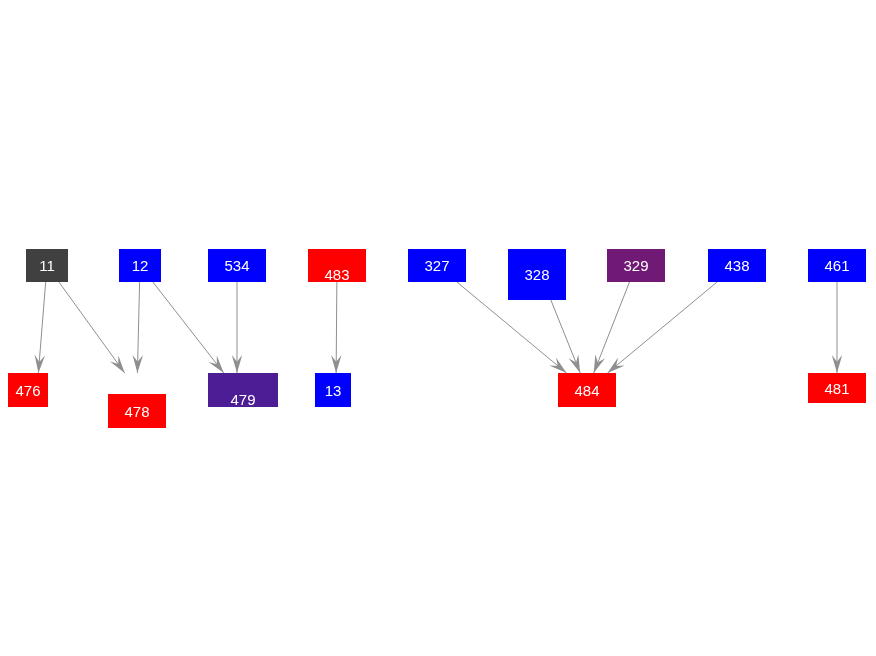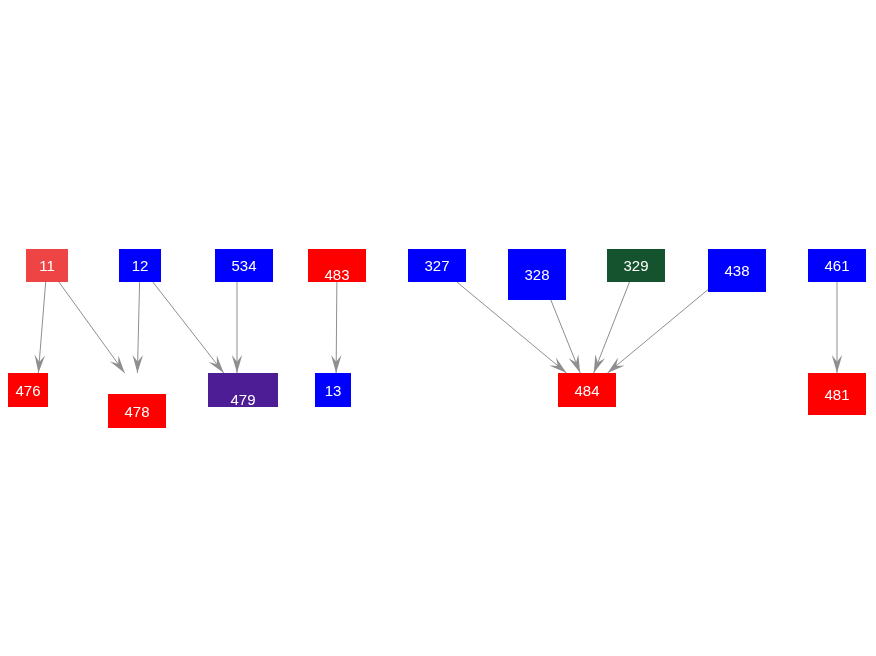--- a/index.html
+++ b/index.html
@@ -55,59 +55,59 @@
       <line x1="543.6265060240964" y1="282" x2="580.1726907630522" y2="373" stroke="#8f8f8f" stroke-width="1"></line>
       <polygon points="580.2,373.0 568.6,358.2 576.0,362.6 578.3,354.4" fill="#8f8f8f"></polygon>
       <line x1="629.5060240963855" y1="282" x2="593.6907630522088" y2="373" stroke="#8f8f8f" stroke-width="1"></line>
       <polygon points="593.7,373.0 595.4,354.3 597.8,362.6 605.1,358.2" fill="#8f8f8f"></polygon>
       <line x1="717.1204819277109" y1="282" x2="607.4819277108434" y2="373" stroke="#8f8f8f" stroke-width="1"></line>
       <polygon points="607.5,373.0 618.0,357.5 616.1,365.9 624.7,365.5" fill="#8f8f8f"></polygon>
       <line x1="837" y1="282" x2="837" y2="373" stroke="#8f8f8f" stroke-width="1"></line>
       <polygon points="837.0,373.0 831.8,355.0 837.0,361.8 842.2,355.0" fill="#8f8f8f"></polygon>
     </svg>
   <div id="nodes">
-      <div class="node" style="left: 26px; top: 249px; width: 42px; height: 33px; background: #ef4444;">
+      <div class="node" style="left: 26px; top: 249px; width: 42px; height: 33px; background: #404040;">
         <span class="node-label" style="color: rgb(255, 255, 255);">11</span>
       </div>
       <div class="node" style="left: 119px; top: 249px; width: 42px; height: 33px; background: rgb(0, 0, 255);">
         <span class="node-label" style="color: rgb(255, 255, 255);">12</span>
       </div>
-      <div class="node" style="left: 208px; top: 249px; width: 58px; height: 33px; background: rgb(0, 0, 255); margin-left: 7px;">
+      <div class="node" style="left: 208px; top: 249px; width: 58px; height: 33px; background: rgb(0, 0, 255);">
         <span class="node-label" style="color: rgb(255, 255, 255);">534</span>
       </div>
       <div class="node" style="left: 308px; top: 249px; width: 58px; height: 33px; background: rgb(255, 0, 0); align-items: flex-end;">
         <span class="node-label" style="color: rgb(255, 255, 255);">483</span>
       </div>
       <div class="node" style="left: 408px; top: 249px; width: 58px; height: 33px; background: rgb(0, 0, 255);">
         <span class="node-label" style="color: rgb(255, 255, 255);">327</span>
       </div>
       <div class="node" style="left: 508px; top: 249px; width: 58px; height: 51px; background: rgb(0, 0, 255);">
         <span class="node-label" style="color: rgb(255, 255, 255);">328</span>
       </div>
-      <div class="node" style="left: 607px; top: 249px; width: 58px; height: 33px; background: #14532d;">
+      <div class="node" style="left: 607px; top: 249px; width: 58px; height: 33px; background: #701a75;">
         <span class="node-label" style="color: rgb(255, 255, 255);">329</span>
       </div>
-      <div class="node" style="left: 708px; top: 249px; width: 58px; height: 43px; background: rgb(0, 0, 255);">
+      <div class="node" style="left: 708px; top: 249px; width: 58px; height: 33px; background: rgb(0, 0, 255);">
         <span class="node-label" style="color: rgb(255, 255, 255);">438</span>
       </div>
       <div class="node" style="left: 808px; top: 249px; width: 58px; height: 33px; background: rgb(0, 0, 255);">
         <span class="node-label" style="color: rgb(255, 255, 255); text-align: right;">461</span>
       </div>
       <div class="node" style="left: 8px; top: 373px; width: 40px; height: 34px; background: rgb(255, 0, 0);">
         <span class="node-label" style="color: rgb(255, 255, 255);">476</span>
       </div>
       <div class="node" style="left: 108px; top: 373px; width: 58px; height: 34px; background: rgb(255, 0, 0); margin-top: 21px;">
         <span class="node-label" style="color: rgb(255, 255, 255);">478</span>
       </div>
       <div class="node" style="left: 208px; top: 373px; width: 70px; height: 34px; background: #4c1d95; align-items: flex-end;">
         <span class="node-label" style="color: rgb(255, 255, 255);">479</span>
       </div>
       <div class="node" style="left: 315px; top: 373px; width: 36px; height: 34px; background: rgb(0, 0, 255);">
         <span class="node-label" style="color: rgb(255, 255, 255);">13</span>
       </div>
       <div class="node" style="left: 558px; top: 373px; width: 58px; height: 34px; background: rgb(255, 0, 0);">
         <span class="node-label" style="color: rgb(255, 255, 255);">484</span>
       </div>
-      <div class="node" style="left: 808px; top: 373px; width: 58px; height: 42px; background: rgb(255, 0, 0);">
+      <div class="node" style="left: 808px; top: 373px; width: 58px; height: 30px; background: rgb(255, 0, 0);">
         <span class="node-label" style="color: rgb(255, 255, 255);">481</span>
       </div>
     </div>
 </div>
 
 </body></html>

